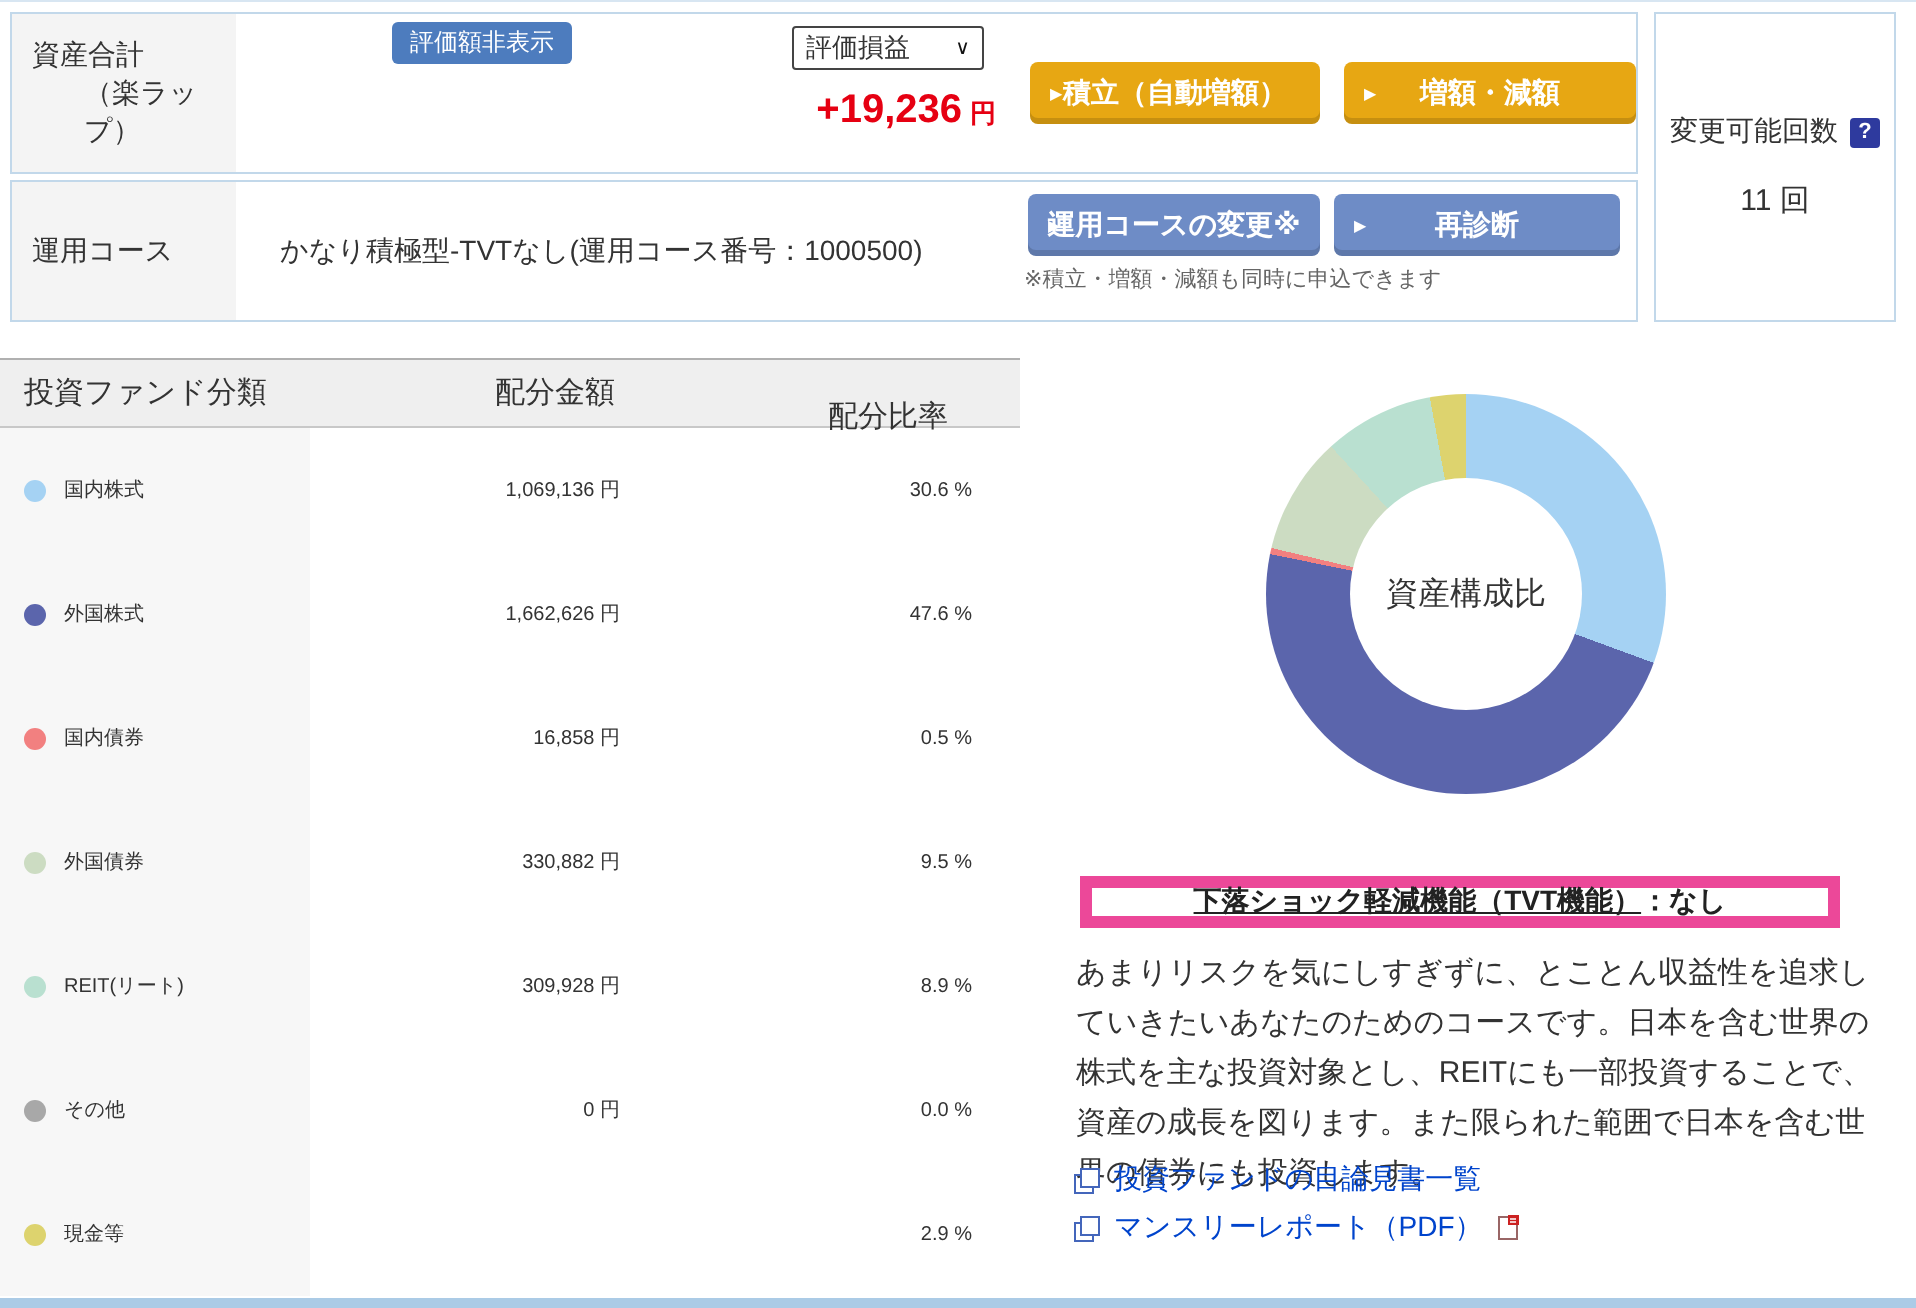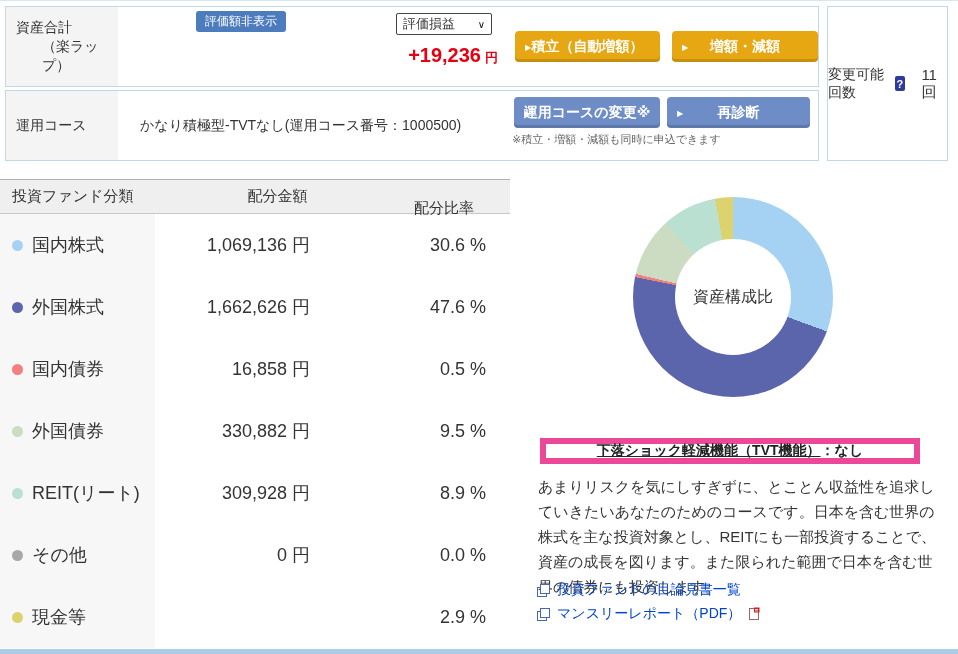--- a/index.html
+++ b/index.html
@@ -27,32 +27,32 @@
   .btn .arrow { position:absolute; left:10px; font-size:8px; top:50%; transform:translateY(-50%); }
   .gold { background:#e7a713; }
   .blue { background:#6e8cc6; }
   .btn-tsumitate { left:397px; top:24px; width:145px; }
   .btn-zougen   { left:554px; top:24px; width:146px; }
   .btn-course   { left:396px; top:6px;  width:146px; }
   .btn-rediag   { left:549px; top:6px;  width:143px; }
   .course-text { position:absolute; left:22px; top:26px; font-size:14px; color:#333; white-space:nowrap; }
   .note { position:absolute; left:394px; top:41px; font-size:11px; color:#666; white-space:nowrap; }
 
-  .right-panel { position:absolute; left:827px; top:5px; width:121px; height:155px; border:1px solid #c2d8ea; display:flex; flex-direction:row; align-items:center; justify-content:center; gap:16px; font-size:14px; color:#333; background:#fff; }
+  .right-panel { position:absolute; left:827px; top:5px; width:121px; height:155px; border:1px solid #c2d8ea; display:flex; flex-direction:column; align-items:center; justify-content:center; gap:16px; font-size:14px; color:#333; background:#fff; }
   .rp-line1 { display:flex; align-items:center; gap:6px; }
   .help-icon { width:15px; height:15px; background:#2e3a9e; color:#fff; font-size:11px; font-weight:bold; display:flex; align-items:center; justify-content:center; border-radius:2px; cursor:pointer; }
   .rp-count { font-size:15px; }
 
   
   .fund-table { position:absolute; left:0; top:178px; width:510px; }
   .fhead { height:35px; background:#efefef; border-top:1px solid #b0b0b0; border-bottom:1px solid #c8c8c8; display:flex; align-items:center; font-size:15px; color:#333; }
   .fh1 { width:170px; padding-left:12px; }
   .fh2 { width:215px; text-align:center; }
   .fh3 { flex:1; text-align:right; padding-right:36px;margin-top:24px; }
-  .frow { height:62px; display:flex; align-items:center; font-size:18px; color:#333; }
+  .frow { height:62px; display:flex; align-items:center; font-size:10px; color:#333; }
   .fcol1 { width:155px; height:100%; background:#f7f7f7; display:flex; align-items:center; padding-left:12px; gap:9px; }
   .dot { width:11px; height:11px; border-radius:50%; flex:none; }
   .fcol2 { width:165px; text-align:right; padding-right:10px; white-space:nowrap; }
   .fcol3 { flex:1; text-align:right; padding-right:24px; white-space:nowrap; }
 
   .bottom-bar { position:absolute; left:0; top:648px; width:958px; height:6px; background:#abcbe6; }
 
   
   .donut { position:absolute; left:633px; top:196px; width:200px; height:200px; border-radius:50%; }
   .donut-hole { position:absolute; left:50%; top:50%; transform:translate(-50%,-50%); width:116px; height:116px; border-radius:50%; background:#fff; display:flex; align-items:center; justify-content:center; font-size:16px; color:#333; white-space:nowrap; }

